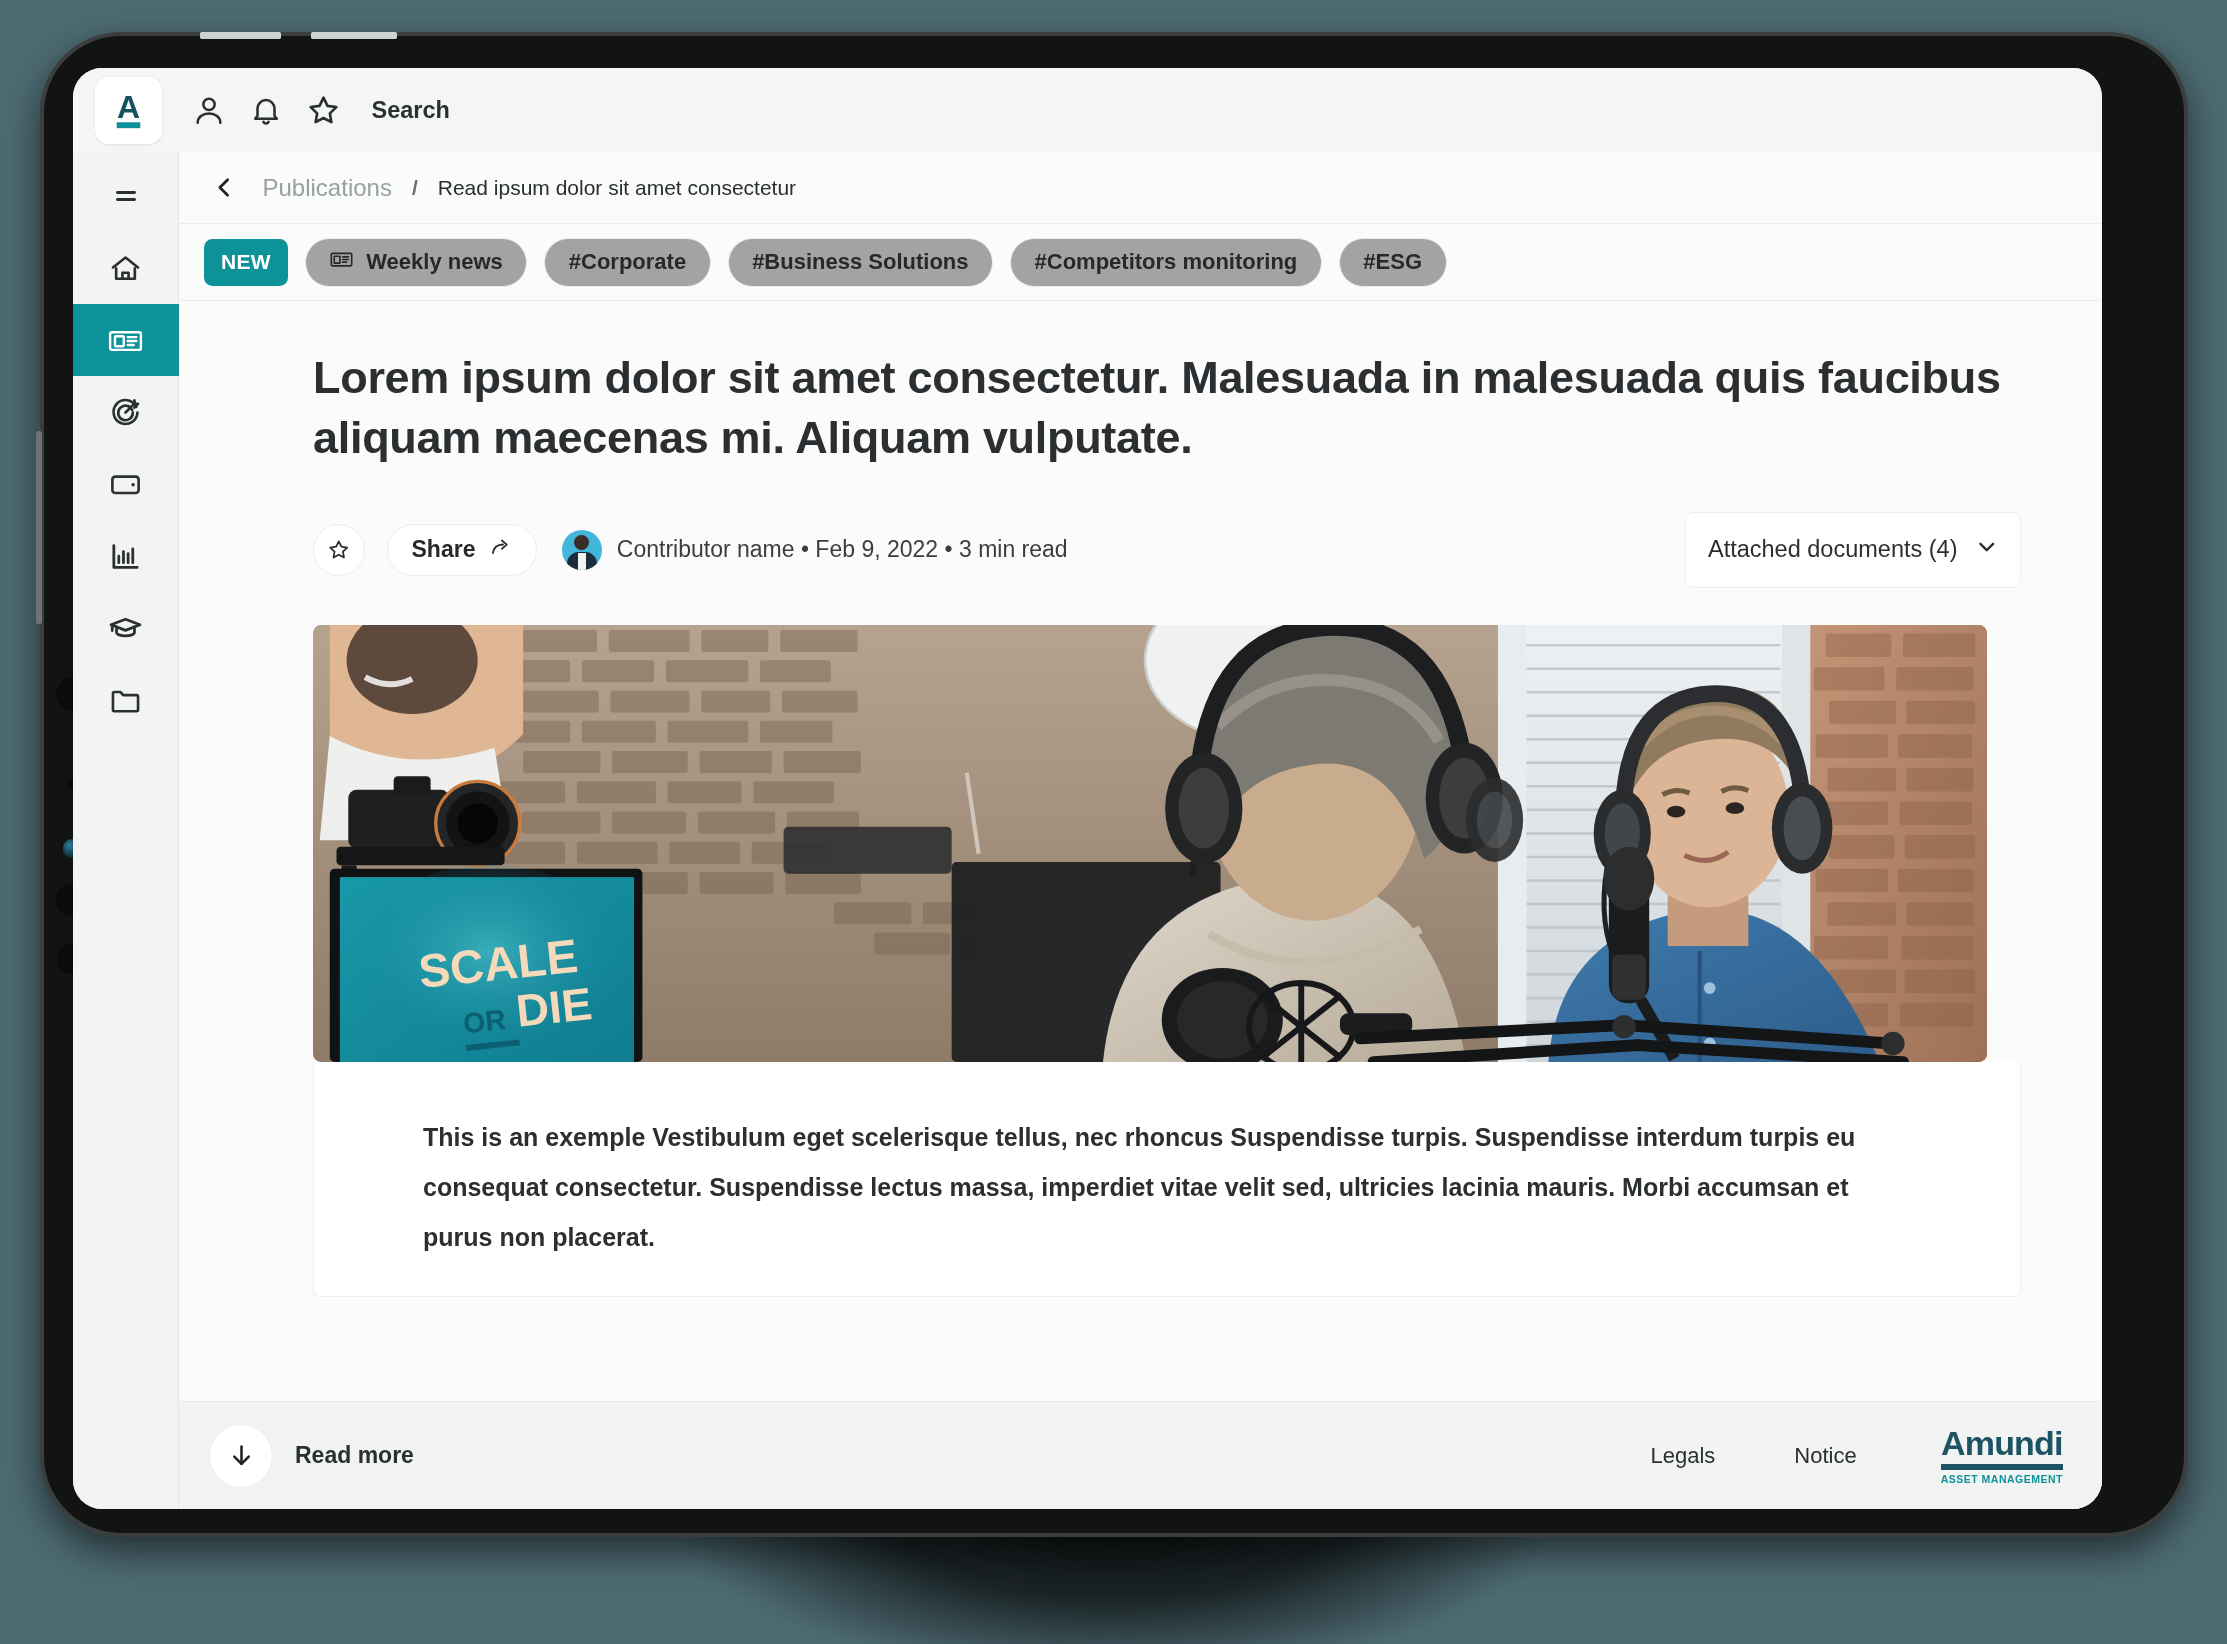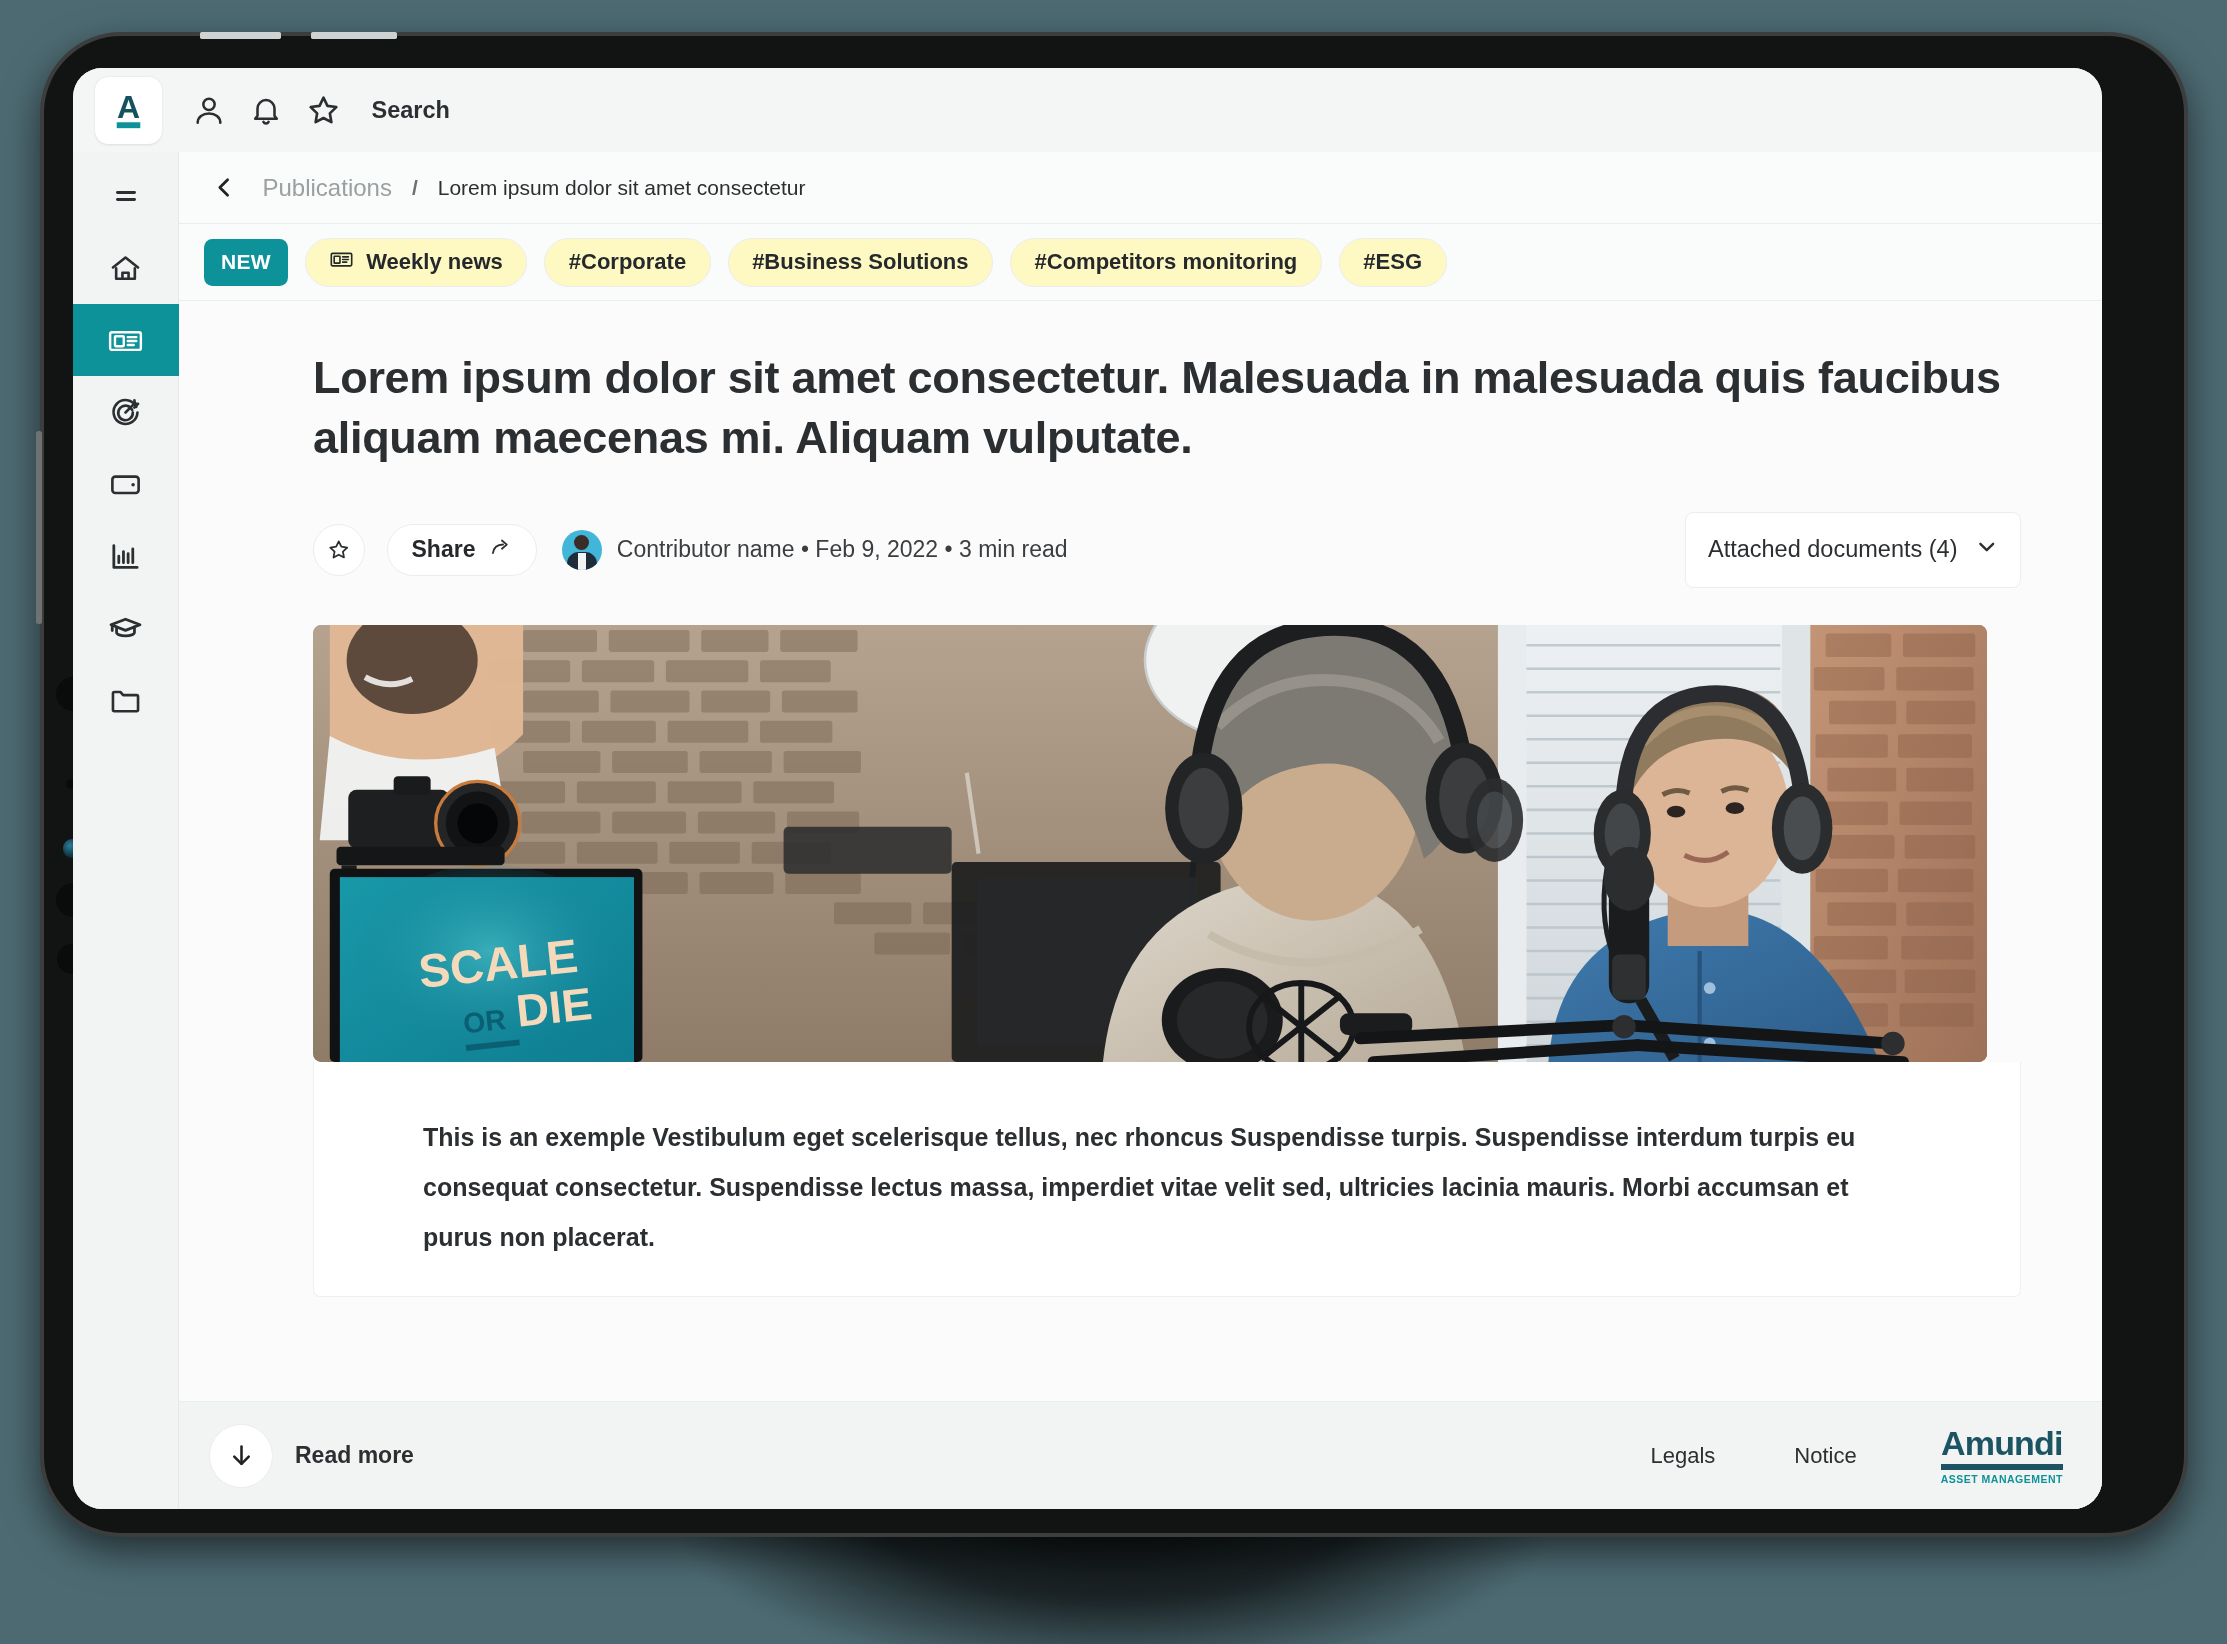--- a/index.html
+++ b/index.html
@@ -145,21 +145,21 @@
   }
   #new-badge {
     background: #0e9299; color: #fff;
     border-radius: 8.4px;
     height: 47px; padding: 0 17px;
     display: flex; align-items: center;
     font-size: 21px; font-weight: 700; letter-spacing: 0.3px;
     cursor: pointer;
   }
   .chip {
-    background: #fef9c3; border: 0.8px solid #ececec;
+    background: #a3a3a3; border: 0.8px solid #ececec;
     border-radius: 25px; height: 49px;
     padding: 0 23.5px;
     display: flex; align-items: center; gap: 11.8px;
     font-size: 22px; color: #26292b; font-weight: 600;
     cursor: pointer; white-space: nowrap;
   }
 
   
   #canvas {
     flex: 1; overflow: hidden;
@@ -382,21 +382,21 @@
         <div id="right">
 
           <div id="breadcrumb">
             <div id="back-btn">
               <svg width="25" height="25" viewBox="0 0 24 24" fill="none" stroke="#1f2325" stroke-width="2.6" stroke-linecap="round" stroke-linejoin="round">
                 <path d="M15 4.5L7.5 12l7.5 7.5"></path>
               </svg>
             </div>
             <span class="crumb">Publications</span>
             <span class="crumb-sep">/</span>
-            <span class="crumb-current">Lorem ipsum dolor sit amet consectetur</span>
+            <span class="crumb-current">Read ipsum dolor sit amet consectetur</span>
           </div>
 
           <div id="tagbar">
             <div id="new-badge">NEW</div>
 
             <div class="chip">
               <span>
                 <svg width="25" height="25" viewBox="0 0 26 24" fill="none" stroke="#26292b" stroke-width="1.7" stroke-linecap="round" stroke-linejoin="round">
                   <rect x="2.4" y="5.6" width="21.2" height="13" rx="1.3"></rect>
                   <rect x="5.4" y="8.6" width="6" height="7.2" rx=".5"></rect>

